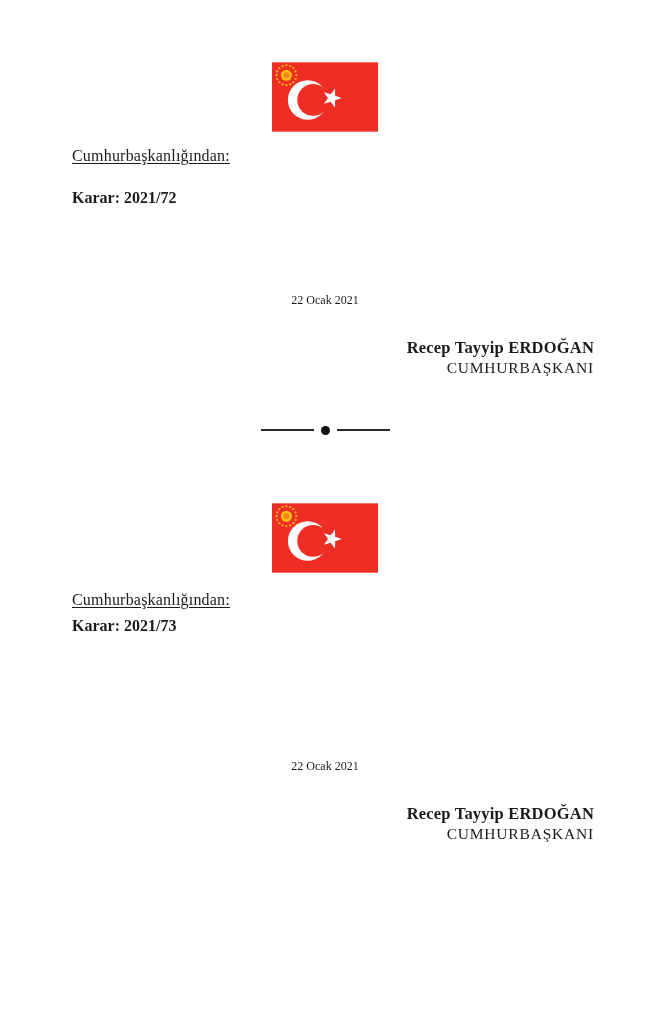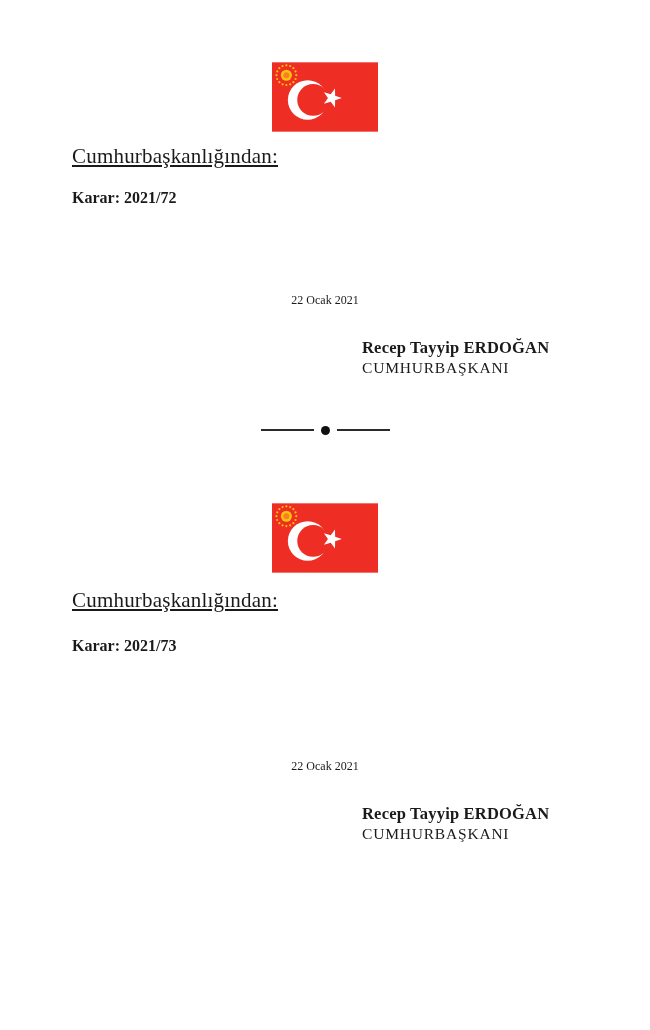--- a/index.html
+++ b/index.html
@@ -21,38 +21,38 @@
     width: 106px;
     height: 70px;
     display: block;
   }
   .flag-1 { left: 272px; top: 62px; }
   .flag-2 { left: 272px; top: 503px; }
 
   .heading {
     position: absolute;
     left: 72px;
-    font-size: 21px;
+    font-size: 16px;
     line-height: 20px;
     text-decoration: underline;
     text-underline-offset: 2px;
     letter-spacing: 0.2px;
   }
   .heading-1 { top: 146px; }
   .heading-2 { top: 590px; }
 
   .karar {
     position: absolute;
     left: 72px;
     font-size: 16px;
     line-height: 19px;
     font-weight: bold;
   }
   .karar-1 { top: 188px; }
-  .karar-2 { top: 616px; margin-top: 20px; }
+  .karar-2 { top: 616px; }
 
   .body-text {
     position: absolute;
     left: 34px;
     width: 583px;
     font-size: 15.5px;
     line-height: 21.8px;
     text-align: justify;
     word-spacing: 1px;
   }
@@ -65,23 +65,23 @@
     width: 650px;
     text-align: center;
     font-size: 12px;
     line-height: 19px;
   }
   .date-1 { top: 291px; }
   .date-2 { top: 757px; }
 
   .signature {
     position: absolute;
-    left: 362px;
+    left: 342px;
     width: 252px;
-    text-align: left;
+    text-align: right;
     font-family: Liberation Serif, serif;
   }
   .signature-1 { top: 338px; }
   .signature-2 { top: 804px; }
   .sig-name {
     font-size: 16.5px;
     line-height: 20px;
     font-weight: bold;
     letter-spacing: 0.2px;
   }

